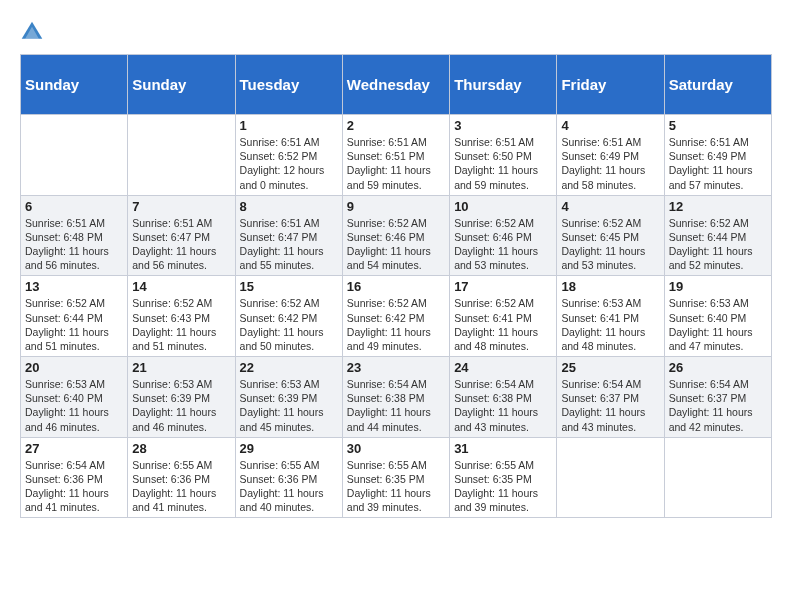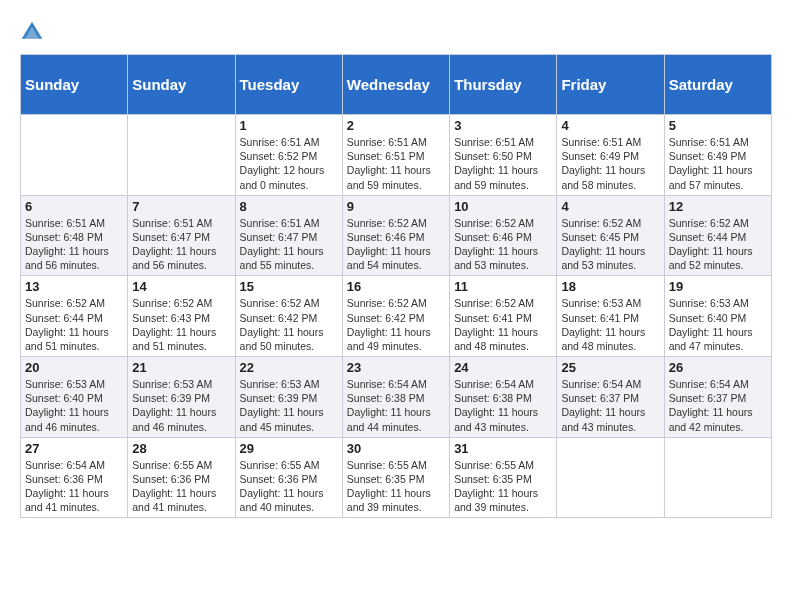--- a/index.html
+++ b/index.html
@@ -142,21 +142,21 @@
         <td class="alt-row"><span class="day-num">9</span><span class="day-info">Sunrise: 6:52 AM<br>Sunset: 6:46 PM<br>Daylight: 11 hours<br>and 54 minutes.</span></td>
         <td class="alt-row"><span class="day-num">10</span><span class="day-info">Sunrise: 6:52 AM<br>Sunset: 6:46 PM<br>Daylight: 11 hours<br>and 53 minutes.</span></td>
         <td class="alt-row"><span class="day-num">4</span><span class="day-info">Sunrise: 6:52 AM<br>Sunset: 6:45 PM<br>Daylight: 11 hours<br>and 53 minutes.</span></td>
         <td class="alt-row"><span class="day-num">12</span><span class="day-info">Sunrise: 6:52 AM<br>Sunset: 6:44 PM<br>Daylight: 11 hours<br>and 52 minutes.</span></td>
       </tr>
       <tr>
         <td><span class="day-num">13</span><span class="day-info">Sunrise: 6:52 AM<br>Sunset: 6:44 PM<br>Daylight: 11 hours<br>and 51 minutes.</span></td>
         <td><span class="day-num">14</span><span class="day-info">Sunrise: 6:52 AM<br>Sunset: 6:43 PM<br>Daylight: 11 hours<br>and 51 minutes.</span></td>
         <td><span class="day-num">15</span><span class="day-info">Sunrise: 6:52 AM<br>Sunset: 6:42 PM<br>Daylight: 11 hours<br>and 50 minutes.</span></td>
         <td><span class="day-num">16</span><span class="day-info">Sunrise: 6:52 AM<br>Sunset: 6:42 PM<br>Daylight: 11 hours<br>and 49 minutes.</span></td>
-        <td><span class="day-num">11</span><span class="day-info">Sunrise: 6:52 AM<br>Sunset: 6:41 PM<br>Daylight: 11 hours<br>and 48 minutes.</span></td>
+        <td><span class="day-num">17</span><span class="day-info">Sunrise: 6:52 AM<br>Sunset: 6:41 PM<br>Daylight: 11 hours<br>and 48 minutes.</span></td>
         <td><span class="day-num">18</span><span class="day-info">Sunrise: 6:53 AM<br>Sunset: 6:41 PM<br>Daylight: 11 hours<br>and 48 minutes.</span></td>
         <td><span class="day-num">19</span><span class="day-info">Sunrise: 6:53 AM<br>Sunset: 6:40 PM<br>Daylight: 11 hours<br>and 47 minutes.</span></td>
       </tr>
       <tr>
         <td class="alt-row"><span class="day-num">20</span><span class="day-info">Sunrise: 6:53 AM<br>Sunset: 6:40 PM<br>Daylight: 11 hours<br>and 46 minutes.</span></td>
         <td class="alt-row"><span class="day-num">21</span><span class="day-info">Sunrise: 6:53 AM<br>Sunset: 6:39 PM<br>Daylight: 11 hours<br>and 46 minutes.</span></td>
         <td class="alt-row"><span class="day-num">22</span><span class="day-info">Sunrise: 6:53 AM<br>Sunset: 6:39 PM<br>Daylight: 11 hours<br>and 45 minutes.</span></td>
         <td class="alt-row"><span class="day-num">23</span><span class="day-info">Sunrise: 6:54 AM<br>Sunset: 6:38 PM<br>Daylight: 11 hours<br>and 44 minutes.</span></td>
         <td class="alt-row"><span class="day-num">24</span><span class="day-info">Sunrise: 6:54 AM<br>Sunset: 6:38 PM<br>Daylight: 11 hours<br>and 43 minutes.</span></td>
         <td class="alt-row"><span class="day-num">25</span><span class="day-info">Sunrise: 6:54 AM<br>Sunset: 6:37 PM<br>Daylight: 11 hours<br>and 43 minutes.</span></td>

